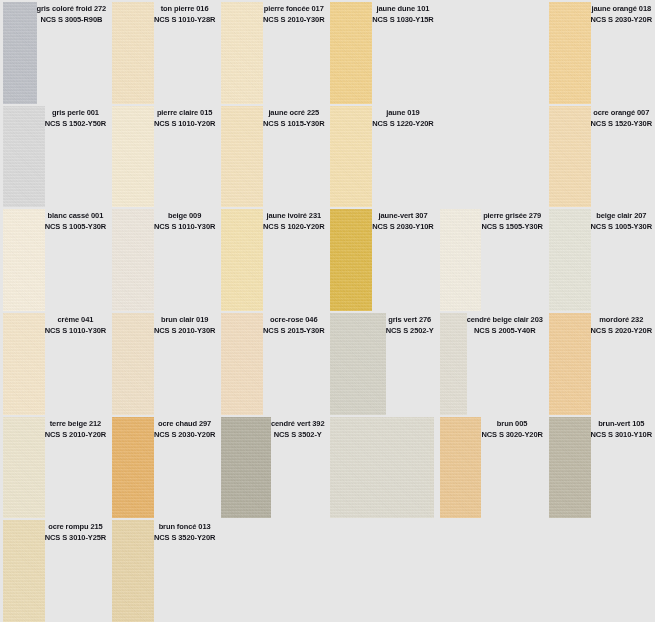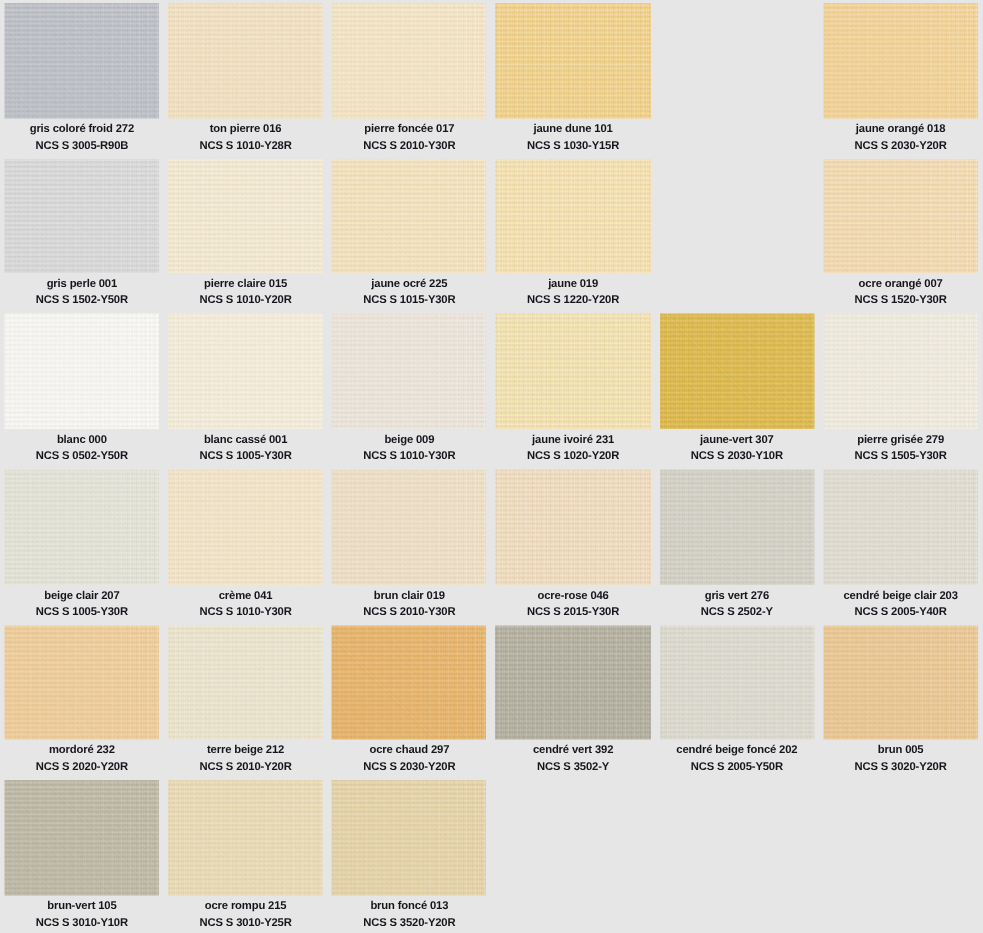--- a/index.html
+++ b/index.html
@@ -20,21 +20,21 @@
     grid-template-rows: repeat(6, 1fr);
     width: 655px;
     height: 622px;
     background: #e6e6e6;
     column-gap: 0px;
     row-gap: 0px;
   }
   .swatch-cell {
     position: relative;
     display: flex;
-    flex-direction: column;
+    flex-direction: row;
     box-sizing: border-box;
     padding: 2px 3px 0 3px;
     overflow: hidden;
   }
   .swatch-chip {
     flex: 1 1 auto;
     width: 100%;
     position: relative;
     border: 0;
     background-color: #cccccc;
@@ -155,27 +155,20 @@
       </div>
     </div>
     <div class="swatch-cell">
       <div class="swatch-chip" style="background-color: rgb(246, 220, 176);"></div>
       <div class="swatch-caption">
         <span class="swatch-name">ocre orangé 007</span>
         <span class="swatch-code">NCS S 1520-Y30R</span>
       </div>
     </div>
     <div class="swatch-cell">
-      <div class="swatch-chip" style="background-color: rgb(251, 250, 246);"></div>
-      <div class="swatch-caption">
-        <span class="swatch-name">blanc 000</span>
-        <span class="swatch-code">NCS S 0502-Y50R</span>
-      </div>
-    </div>
-    <div class="swatch-cell">
       <div class="swatch-chip" style="background-color: rgb(248, 239, 220);"></div>
       <div class="swatch-caption">
         <span class="swatch-name">blanc cassé 001</span>
         <span class="swatch-code">NCS S 1005-Y30R</span>
       </div>
     </div>
     <div class="swatch-cell">
       <div class="swatch-chip" style="background-color: rgb(238, 231, 220);"></div>
       <div class="swatch-caption">
         <span class="swatch-name">beige 009</span>
@@ -268,24 +261,20 @@
     </div>
     <div class="swatch-cell">
       <div class="swatch-chip" style="background-color: rgb(177, 173, 156);"></div>
       <div class="swatch-caption">
         <span class="swatch-name">cendré vert 392</span>
         <span class="swatch-code">NCS S 3502-Y</span>
       </div>
     </div>
     <div class="swatch-cell">
       <div class="swatch-chip" style="background-color: rgb(222, 219, 207);"></div>
-      <div class="swatch-caption">
-        <span class="swatch-name">cendré beige foncé 202</span>
-        <span class="swatch-code">NCS S 2005-Y50R</span>
-      </div>
     </div>
     <div class="swatch-cell">
       <div class="swatch-chip" style="background-color: rgb(237, 199, 143);"></div>
       <div class="swatch-caption">
         <span class="swatch-name">brun 005</span>
         <span class="swatch-code">NCS S 3020-Y20R</span>
       </div>
     </div>
     <div class="swatch-cell">
       <div class="swatch-chip" style="background-color: rgb(189, 183, 163);"></div>

